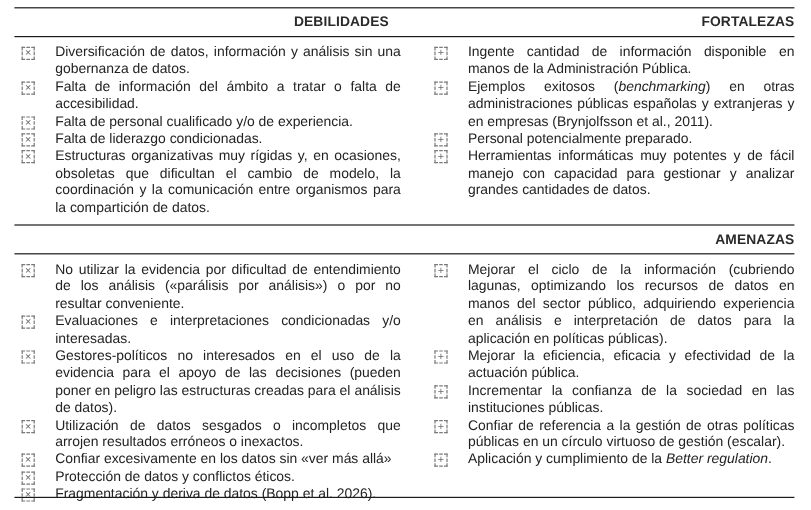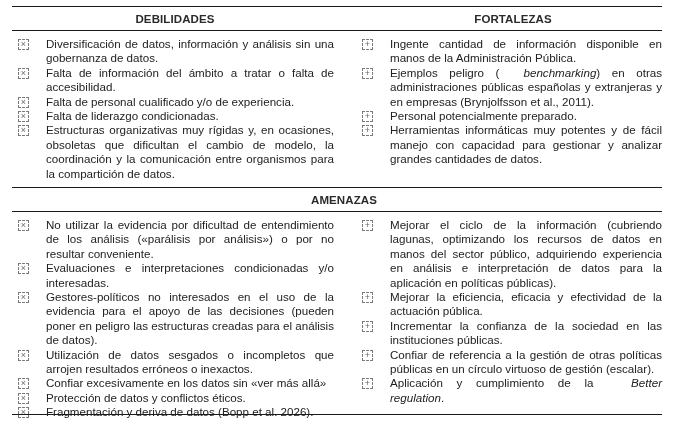--- a/index.html
+++ b/index.html
@@ -26,21 +26,21 @@
       border-top: 1.4px solid #1a1a1a;
       width: 100%;
     }
     .header-row {
       display: flex;
       height: 23px;
       align-items: center;
     }
     .header-cell {
       flex: 1;
-      text-align: center;
+      text-align: right;
       font-weight: bold;
       font-size: 11.5px;
       letter-spacing: 0.1px;
       color: #2a2a2a;
     }
     .header-cell.left { padding-left: 14px; }
     .header-cell.right { padding-left: 40px; }
     .content-row {
       display: flex;
       padding-top: 6px;
@@ -73,21 +73,21 @@
       position: relative;
       color: #6a6a6a;
       font-size: 9px;
       line-height: 9px;
       text-align: center;
     }
     .text {
       flex: 1;
       text-align: justify;
     }
-    .text em { font-style: italic; padding-left: 24px; }
+    .text em { font-style: italic; }
   </style>
 </head>
 <body>
 
 <div class="table">
   <div class="hline"></div>
 
   <div class="header-row">
     <div class="header-cell left">DEBILIDADES</div>
     <div class="header-cell right">FORTALEZAS</div>
@@ -117,21 +117,21 @@
           <span class="text">Estructuras organizativas muy rígidas y, en ocasiones, obsoletas que dificultan el cambio de modelo, la coordinación y la comunicación entre organismos para la compartición de datos.</span>
         </div>
       </div>
     <div class="col right">
         <div class="item">
           <span class="marker">+</span>
           <span class="text">Ingente cantidad de información disponible en manos de la Administración Pública.</span>
         </div>
         <div class="item">
           <span class="marker">+</span>
-          <span class="text"><span>Ejemplos peligro (</span><em>benchmarking</em><span>) en otras administraciones públicas españolas y extranjeras y en empresas (Brynjolfsson et al., 2011).</span></span>
+          <span class="text"><span>Ejemplos exitosos (</span><em>benchmarking</em><span>) en otras administraciones públicas españolas y extranjeras y en empresas (Brynjolfsson et al., 2011).</span></span>
         </div>
         <div class="item">
           <span class="marker">+</span>
           <span class="text">Personal potencialmente preparado.</span>
         </div>
         <div class="item">
           <span class="marker">+</span>
           <span class="text">Herramientas informáticas muy potentes y de fácil manejo con capacidad para gestionar y analizar grandes cantidades de datos.</span>
         </div>
       </div>

